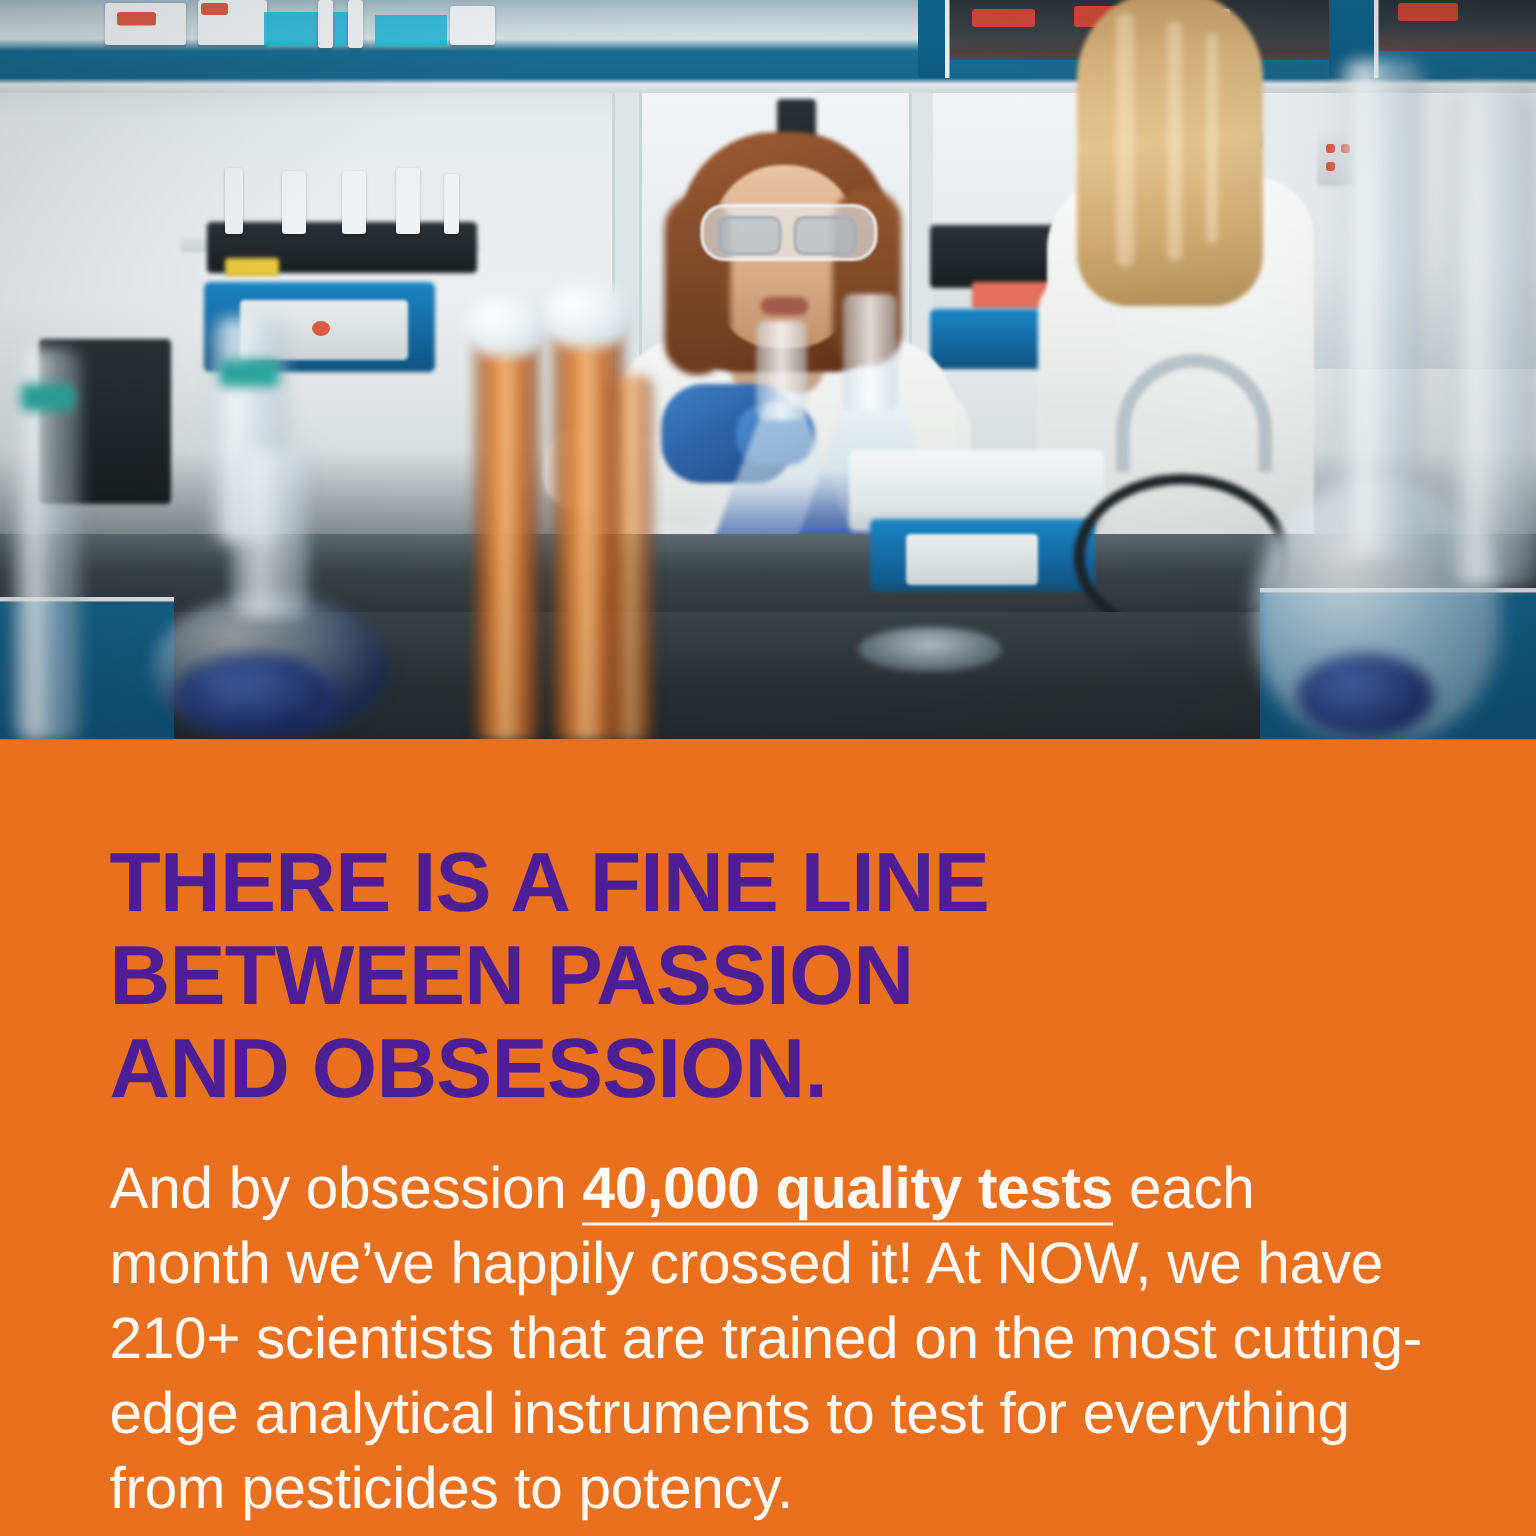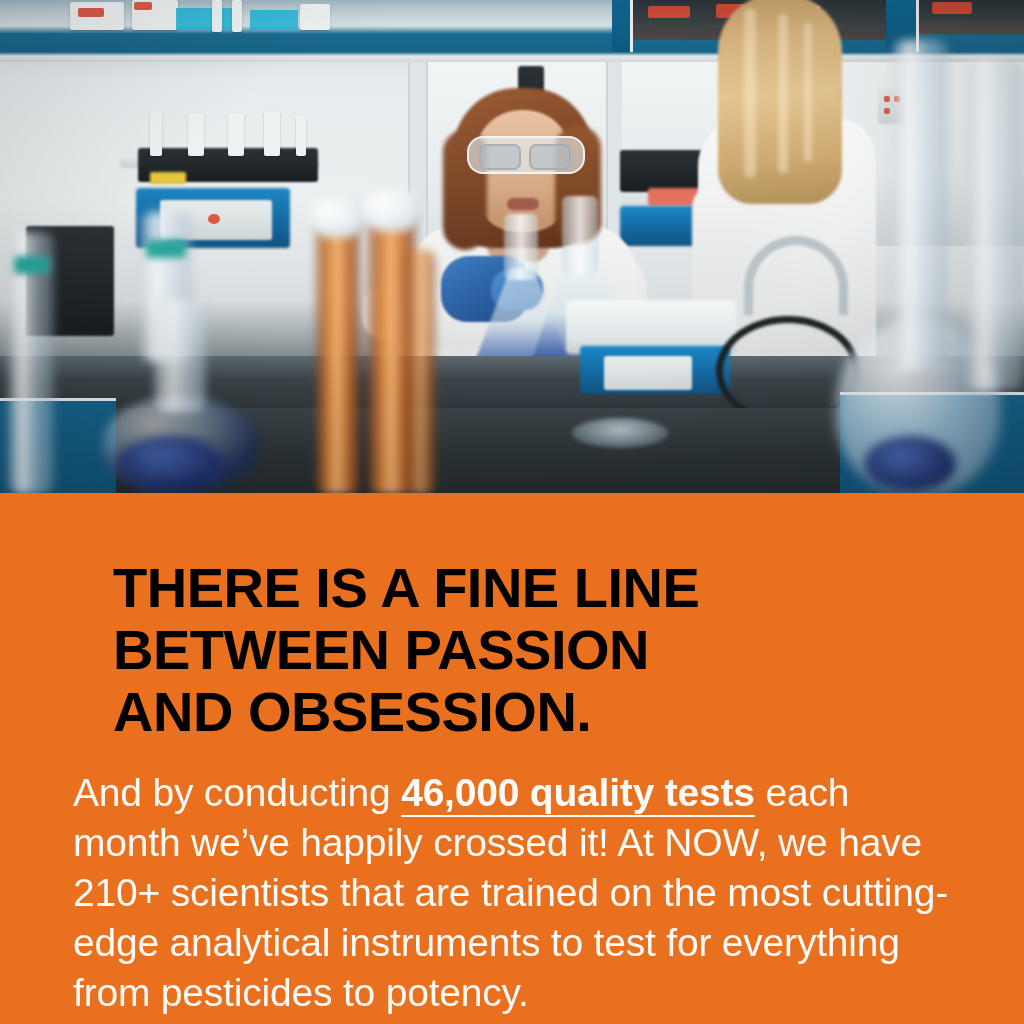--- a/index.html
+++ b/index.html
@@ -527,20 +527,20 @@
     <div class="glass-col" style="left:892px;top:40px;width:56px;height:330px;"></div>
     <div class="glass-col" style="left:966px;top:60px;width:58px;height:330px;"></div>
     <div class="blue-liquid" style="left:864px;top:436px;width:92px;height:56px;"></div>
     <div class="blue-liquid" style="left:116px;top:436px;width:110px;height:56px;"></div>
 
     <div class="photo-vignette"></div>
   </div>
 
   <div class="panel" style="background: rgb(232, 112, 30);">
 
-    <h1 class="headline" style="color: #000000; margin-left: 40px;">There is a fine line
+    <h1 class="headline" style="color: #4c1d95;">There is a fine line
 between passion
 and obsession.</h1>
 
-    <p class="bodycopy"><span>And by conducting </span><b>46,000 quality tests</b><span> each month we’ve happily crossed it! At NOW, we have 210+ scientists that are trained on the most cutting-edge analytical instruments to test for everything from pesticides to potency.</span></p>
+    <p class="bodycopy"><span>And by obsession </span><b>40,000 quality tests</b><span> each month we’ve happily crossed it! At NOW, we have 210+ scientists that are trained on the most cutting-edge analytical instruments to test for everything from pesticides to potency.</span></p>
 
   </div>
 </div>
 
 </body></html>

